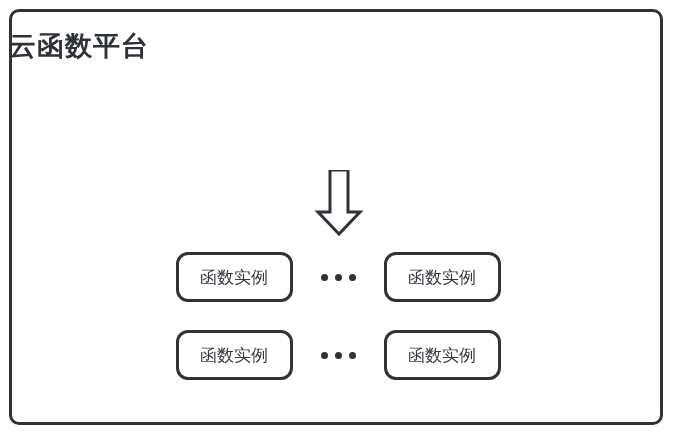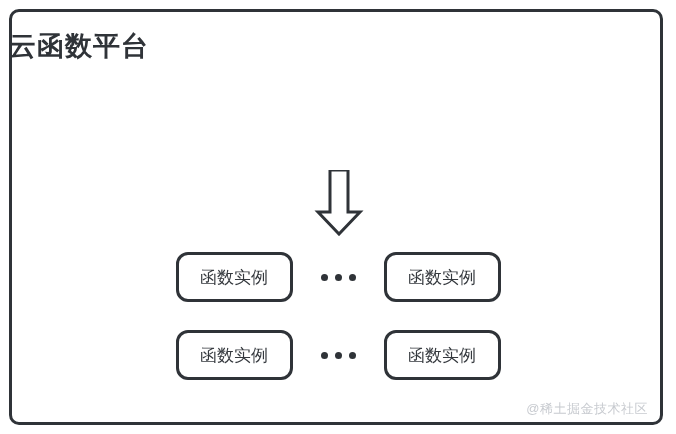--- a/index.html
+++ b/index.html
@@ -168,15 +168,14 @@
     <div class="row-ellipsis">
       <span class="dot"></span>
       <span class="dot"></span>
       <span class="dot"></span>
     </div>
     <div class="instance-box">
       <span class="box-label">函数实例</span>
     </div>
   </div>
 
-  <div id="watermark">@稀土掘金技术社区</div>
 
 </div>
 
 </body></html>

